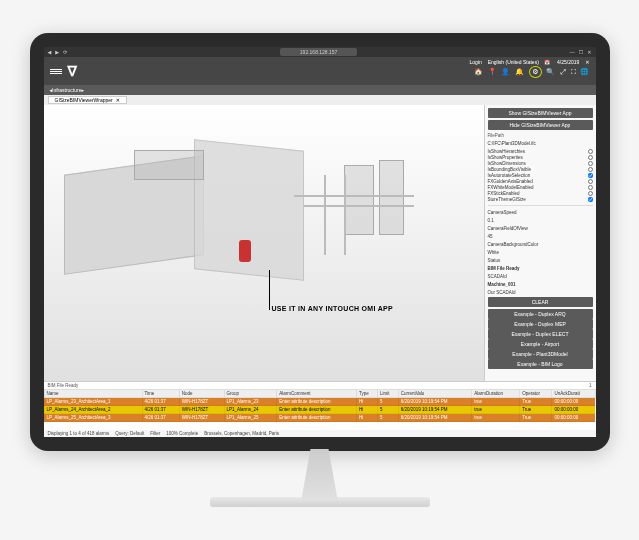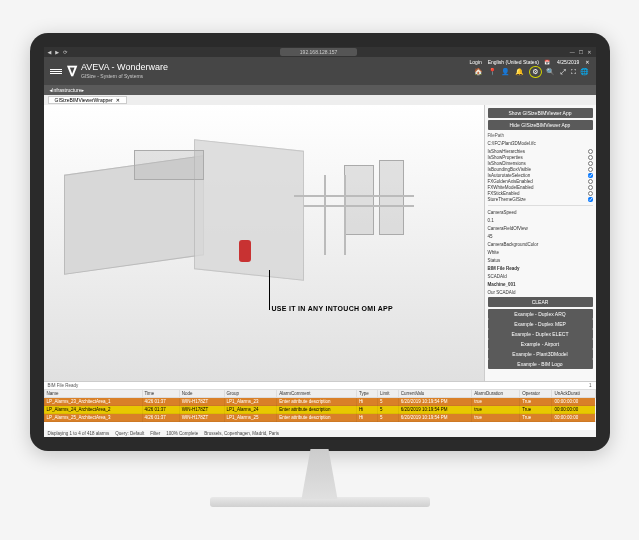--- a/index.html
+++ b/index.html
@@ -72,24 +72,20 @@
         </div>
       </div>
 
       <div class="header">
         <div class="menu-icon">
             <span></span>
             <span></span>
             <span></span>
           </div>
         <div class="logo-v">∇</div>
-        <div>
-          <div class="brand-title">AVEVA - Wonderware</div>
-          <div class="brand-sub">GISize - System of Systems</div>
-        </div>
         <div class="header-right">
           <div class="header-top-row">
             <span>Login</span>
             <span>English (United States)</span>
             <span>📅</span>
             <span>4/25/2019</span>
             <span>✕</span>
           </div>
           <div class="header-icons">
             <span>🏠</span>

